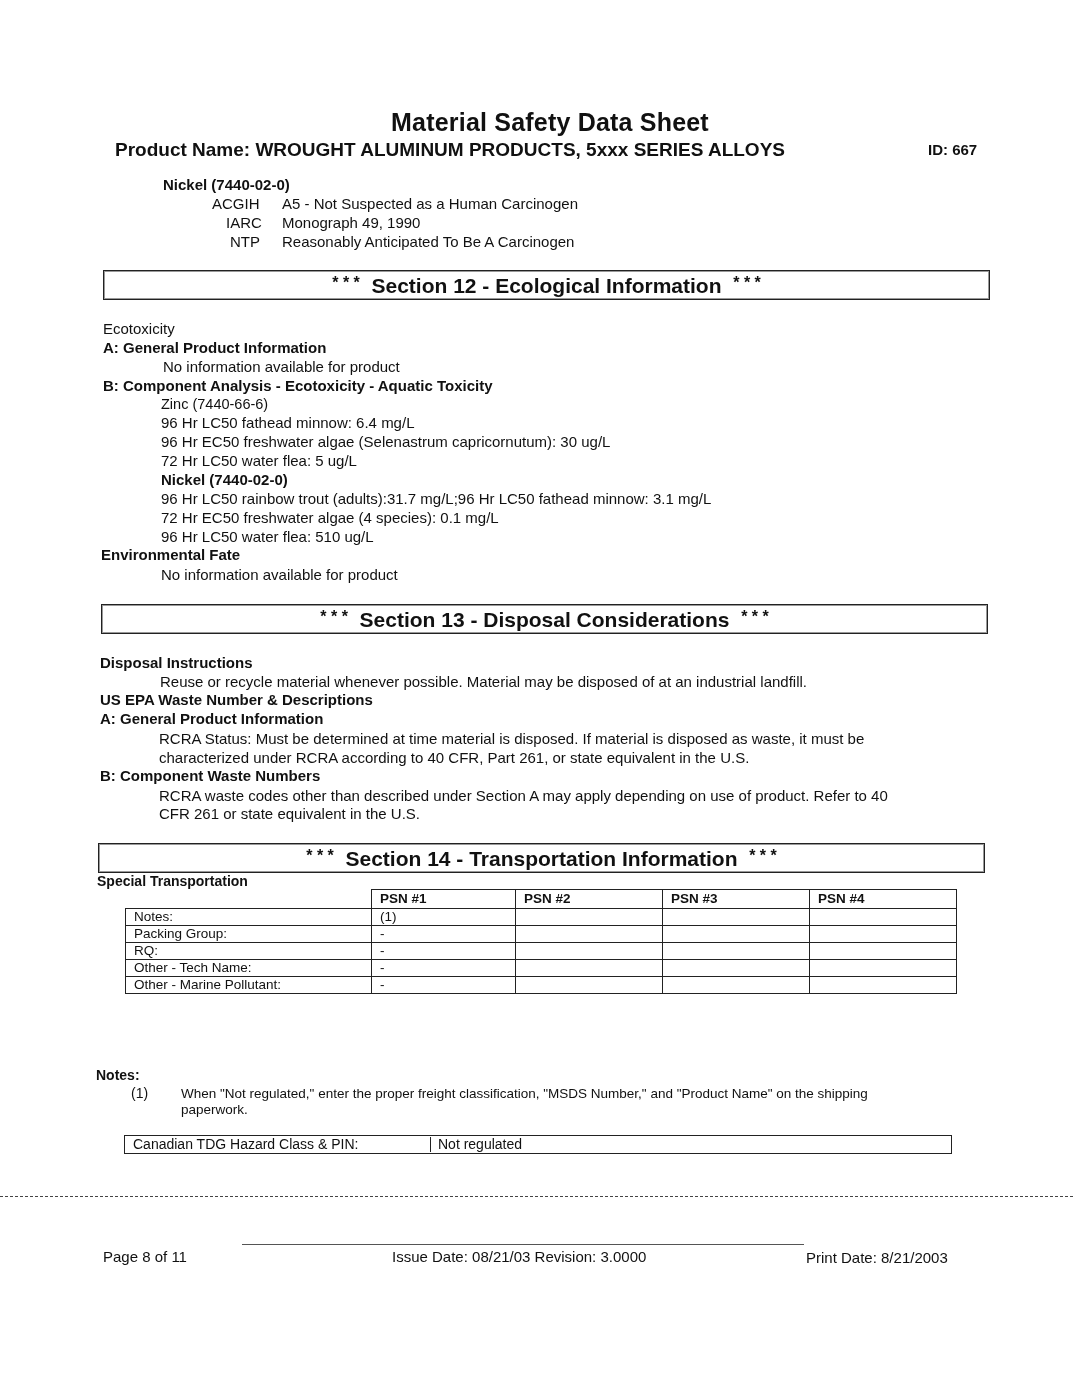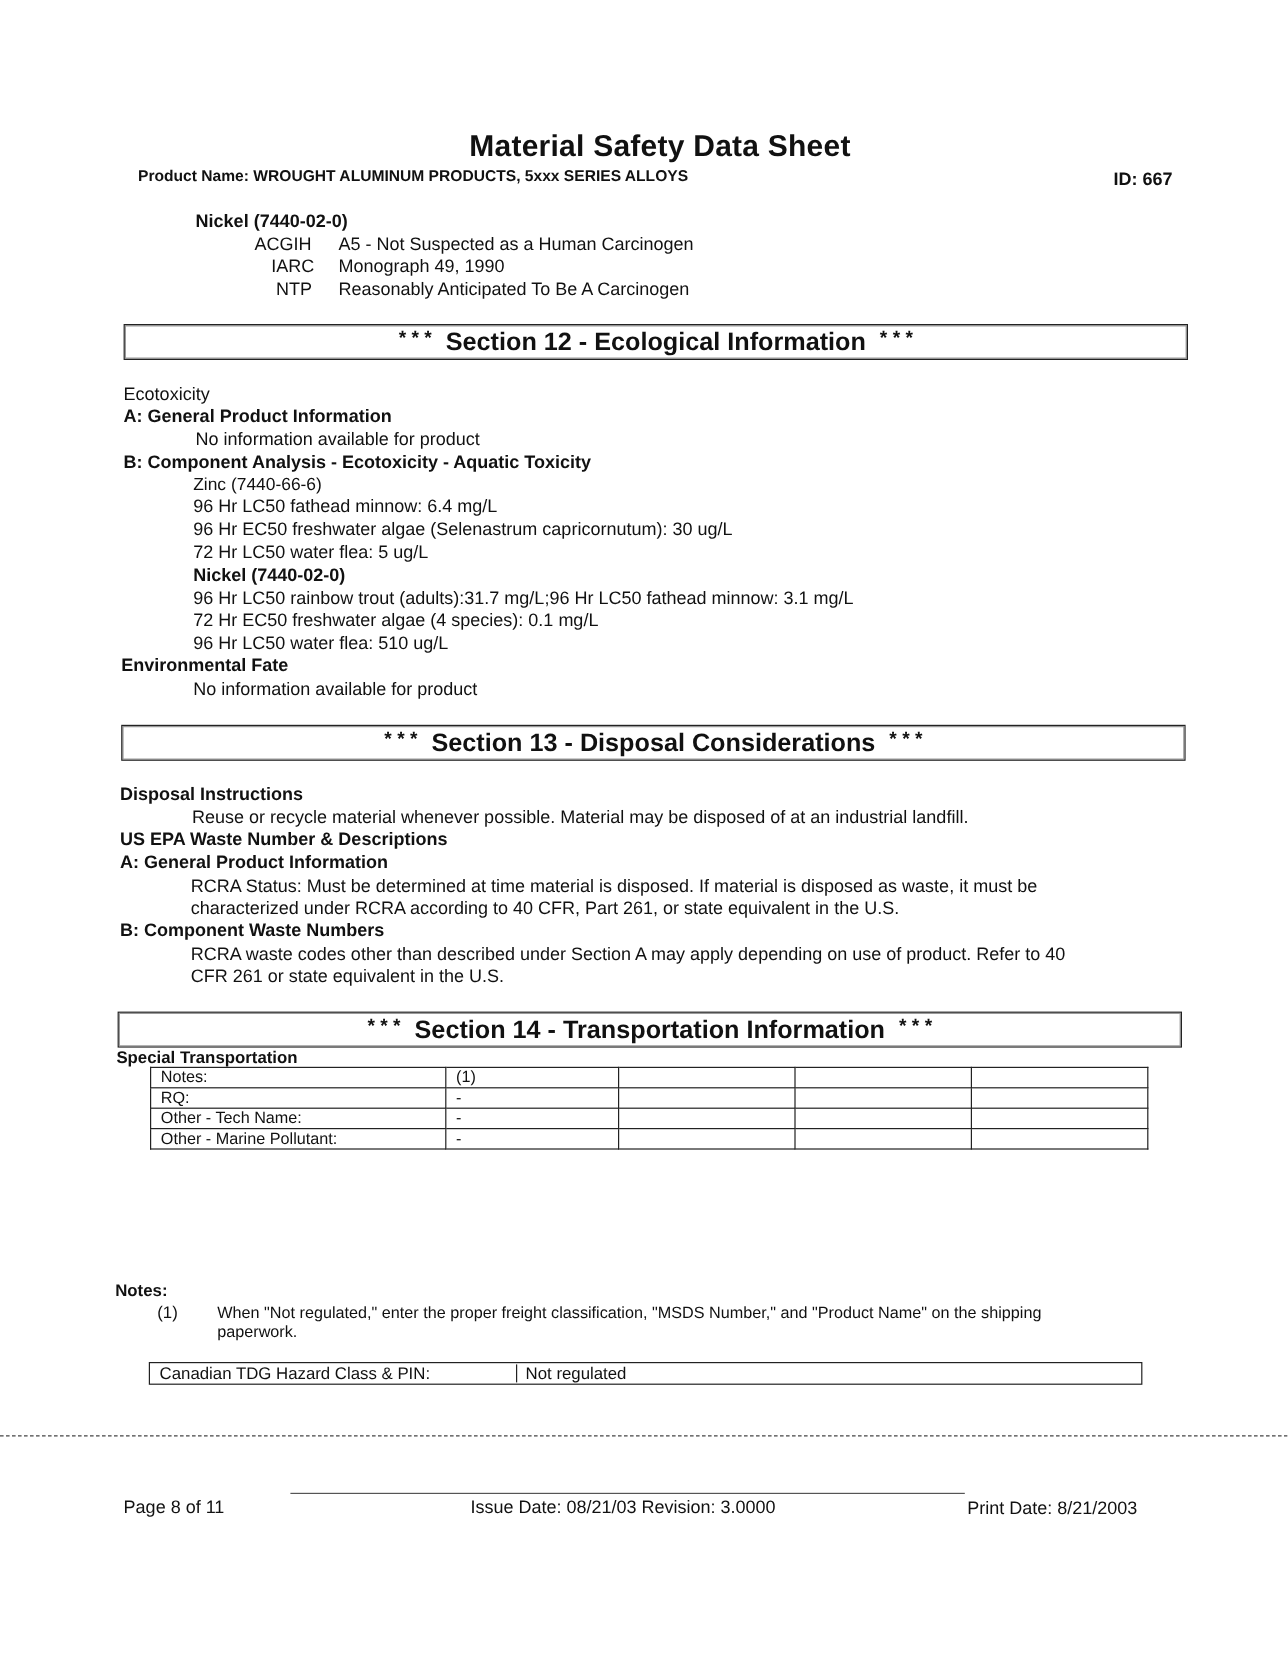--- a/index.html
+++ b/index.html
@@ -1,20 +1,20 @@
 <!DOCTYPE html>
 <html><head>
 <meta charset="utf-8">
 <style>
   html, body { margin:0; padding:0; background:#ffffff; }
   body { width:1073px; height:1382px; position:relative; overflow:hidden;
          font-family:"Liberation Sans", sans-serif; color:#111; }
   .abs { position:absolute; white-space:nowrap; }
   .title { left:0; width:1100px; text-align:center; top:108px; font-size:25px; font-weight:bold; letter-spacing:0.2px; }
-  .prodname { left:115px; top:139px; font-size:13px; font-weight:bold; }
+  .prodname { left:115px; top:139px; font-size:19px; font-weight:bold; }
   .docid { left:928px; top:141px; font-size:15px; font-weight:bold; }
   .b { font-weight:bold; }
   .t14 { font-size:14.5px; }
   .t15 { font-size:15px; }
   .sec-box { position:absolute; border:1px solid #222; box-shadow: inset 0 0 0 1px #999; height:28px; }
   .sec-box .lbl { position:absolute; left:0; right:0; top:3px; text-align:center; font-size:21px; font-weight:bold; }
   .sec-box .stars { font-size:16px; vertical-align:5px; }
   table.tx { position:absolute; left:125px; top:889px; border-collapse:collapse; font-size:13.5px; }
   table.tx td { border:1px solid #222; height:16px; padding:0 0 0 8px; line-height:16px; }
   table.tx td.c0 { width:237px; }
@@ -92,23 +92,37 @@
     <span class="stars">* * *</span>
     &nbsp;<span>Section 14 - Transportation Information</span>&nbsp;
     <span class="stars">* * *</span>
   </div>
 </div>
 
 <div class="abs b" style="left:97px; top:873px; font-size:14px;">Special Transportation</div>
 
 <table class="tx">
   <tbody>
+      <tr class="hd">
+    <td class="c0"></td>
+    <td class="c1">PSN #1</td>
+    <td class="c2">PSN #2</td>
+    <td class="c3">PSN #3</td>
+    <td class="c4">PSN #4</td>
+  </tr>
   <tr>
     <td class="c0">Notes:</td>
     <td class="c1">(1)</td>
+    <td class="c2"></td>
+    <td class="c3"></td>
+    <td class="c4"></td>
+  </tr>
+  <tr>
+    <td class="c0">Packing Group:</td>
+    <td class="c1">-</td>
     <td class="c2"></td>
     <td class="c3"></td>
     <td class="c4"></td>
   </tr>
   <tr>
     <td class="c0">RQ:</td>
     <td class="c1">-</td>
     <td class="c2"></td>
     <td class="c3"></td>
     <td class="c4"></td>

